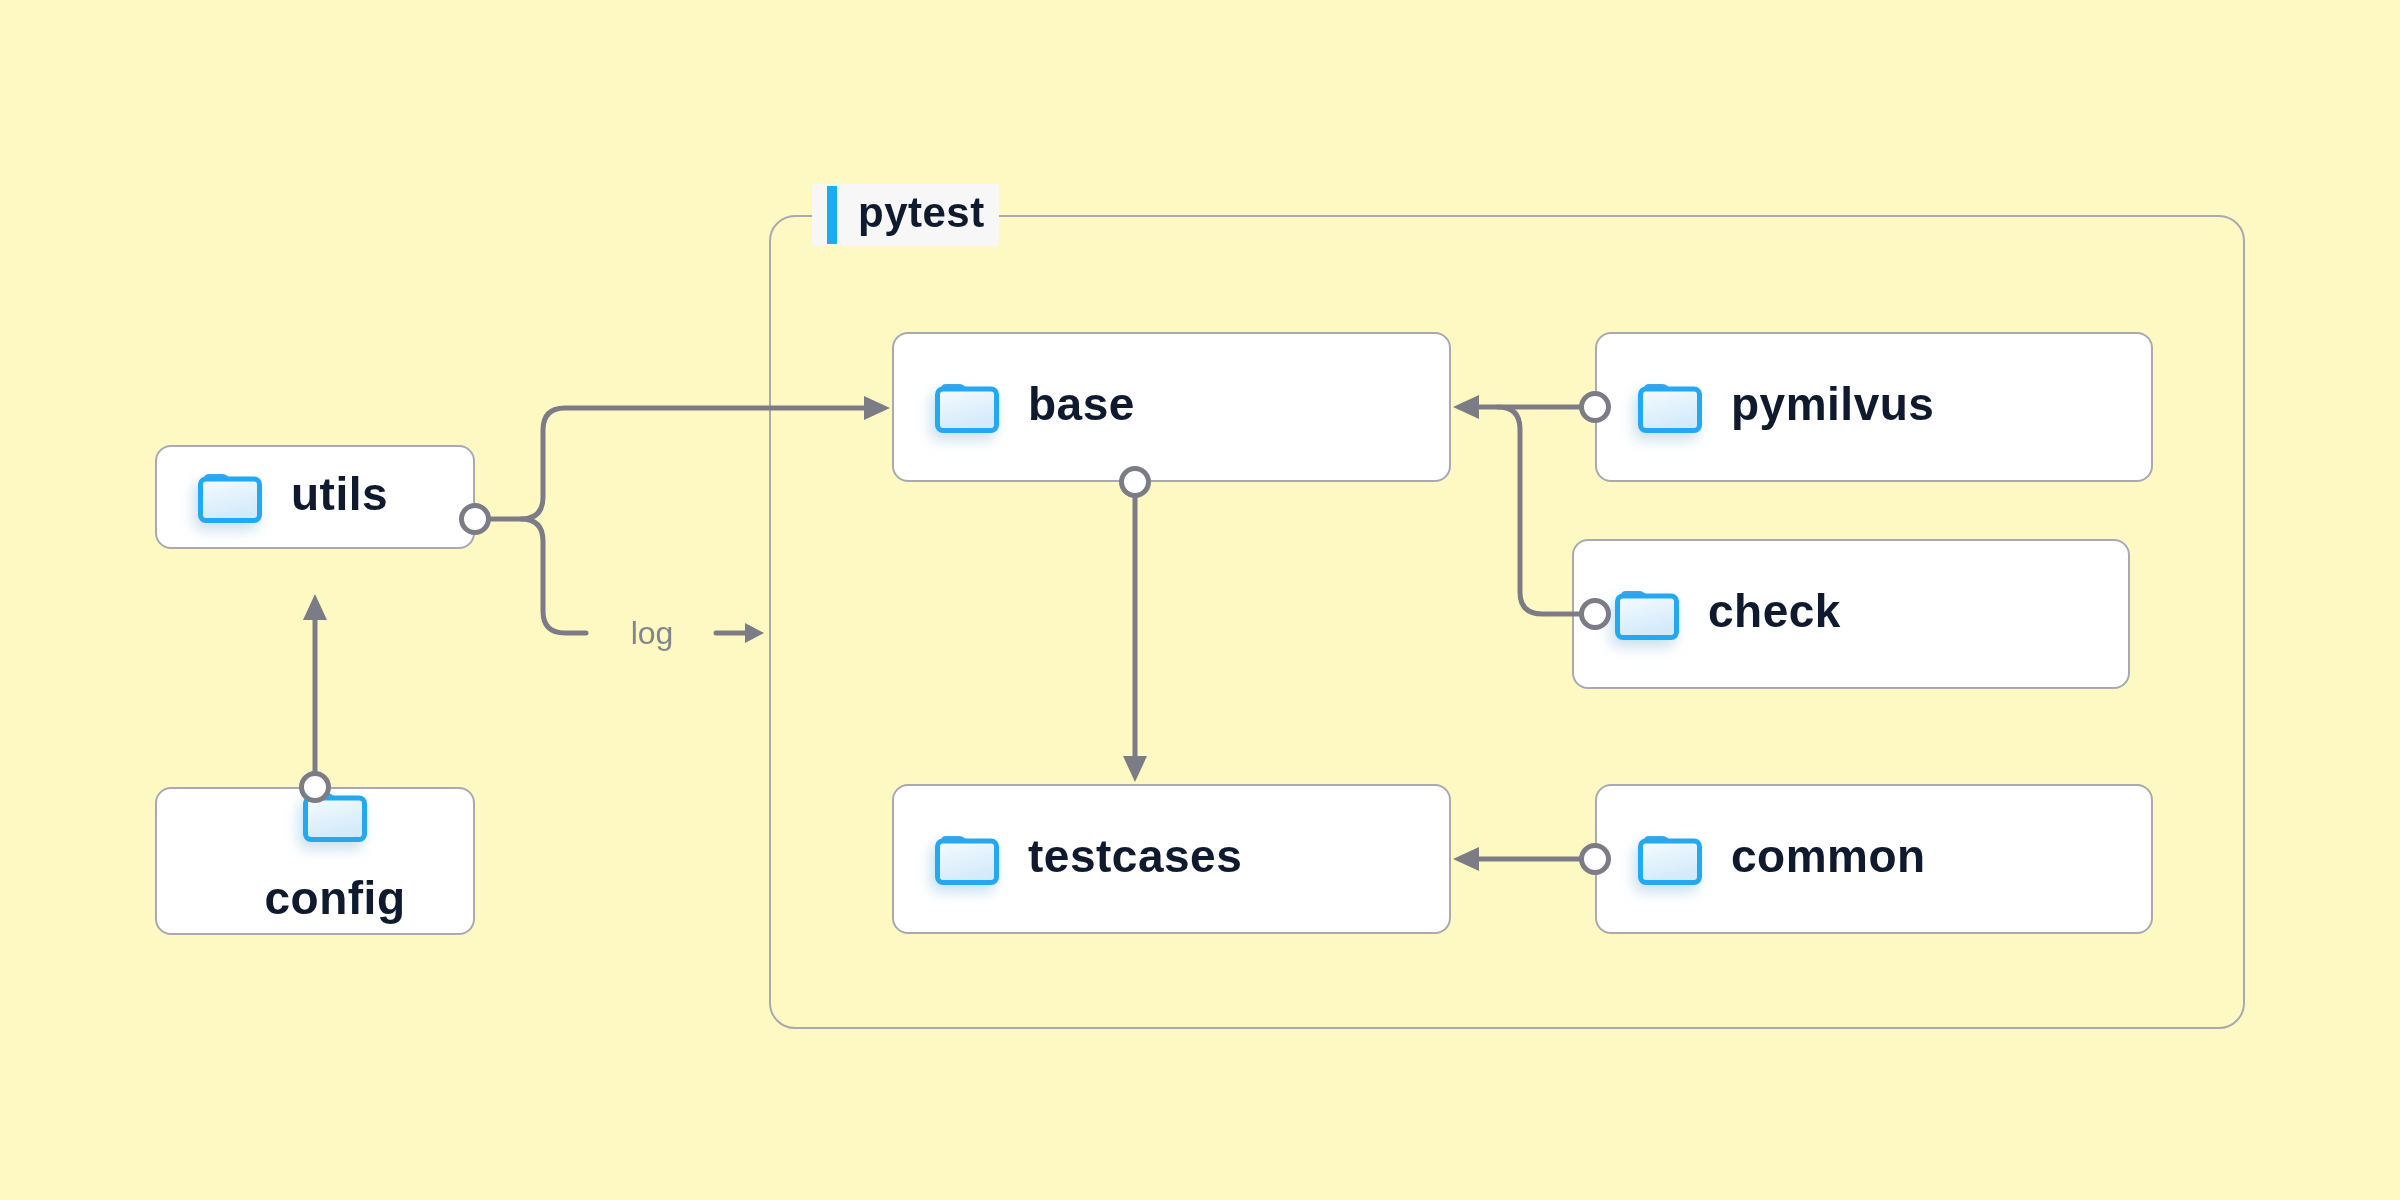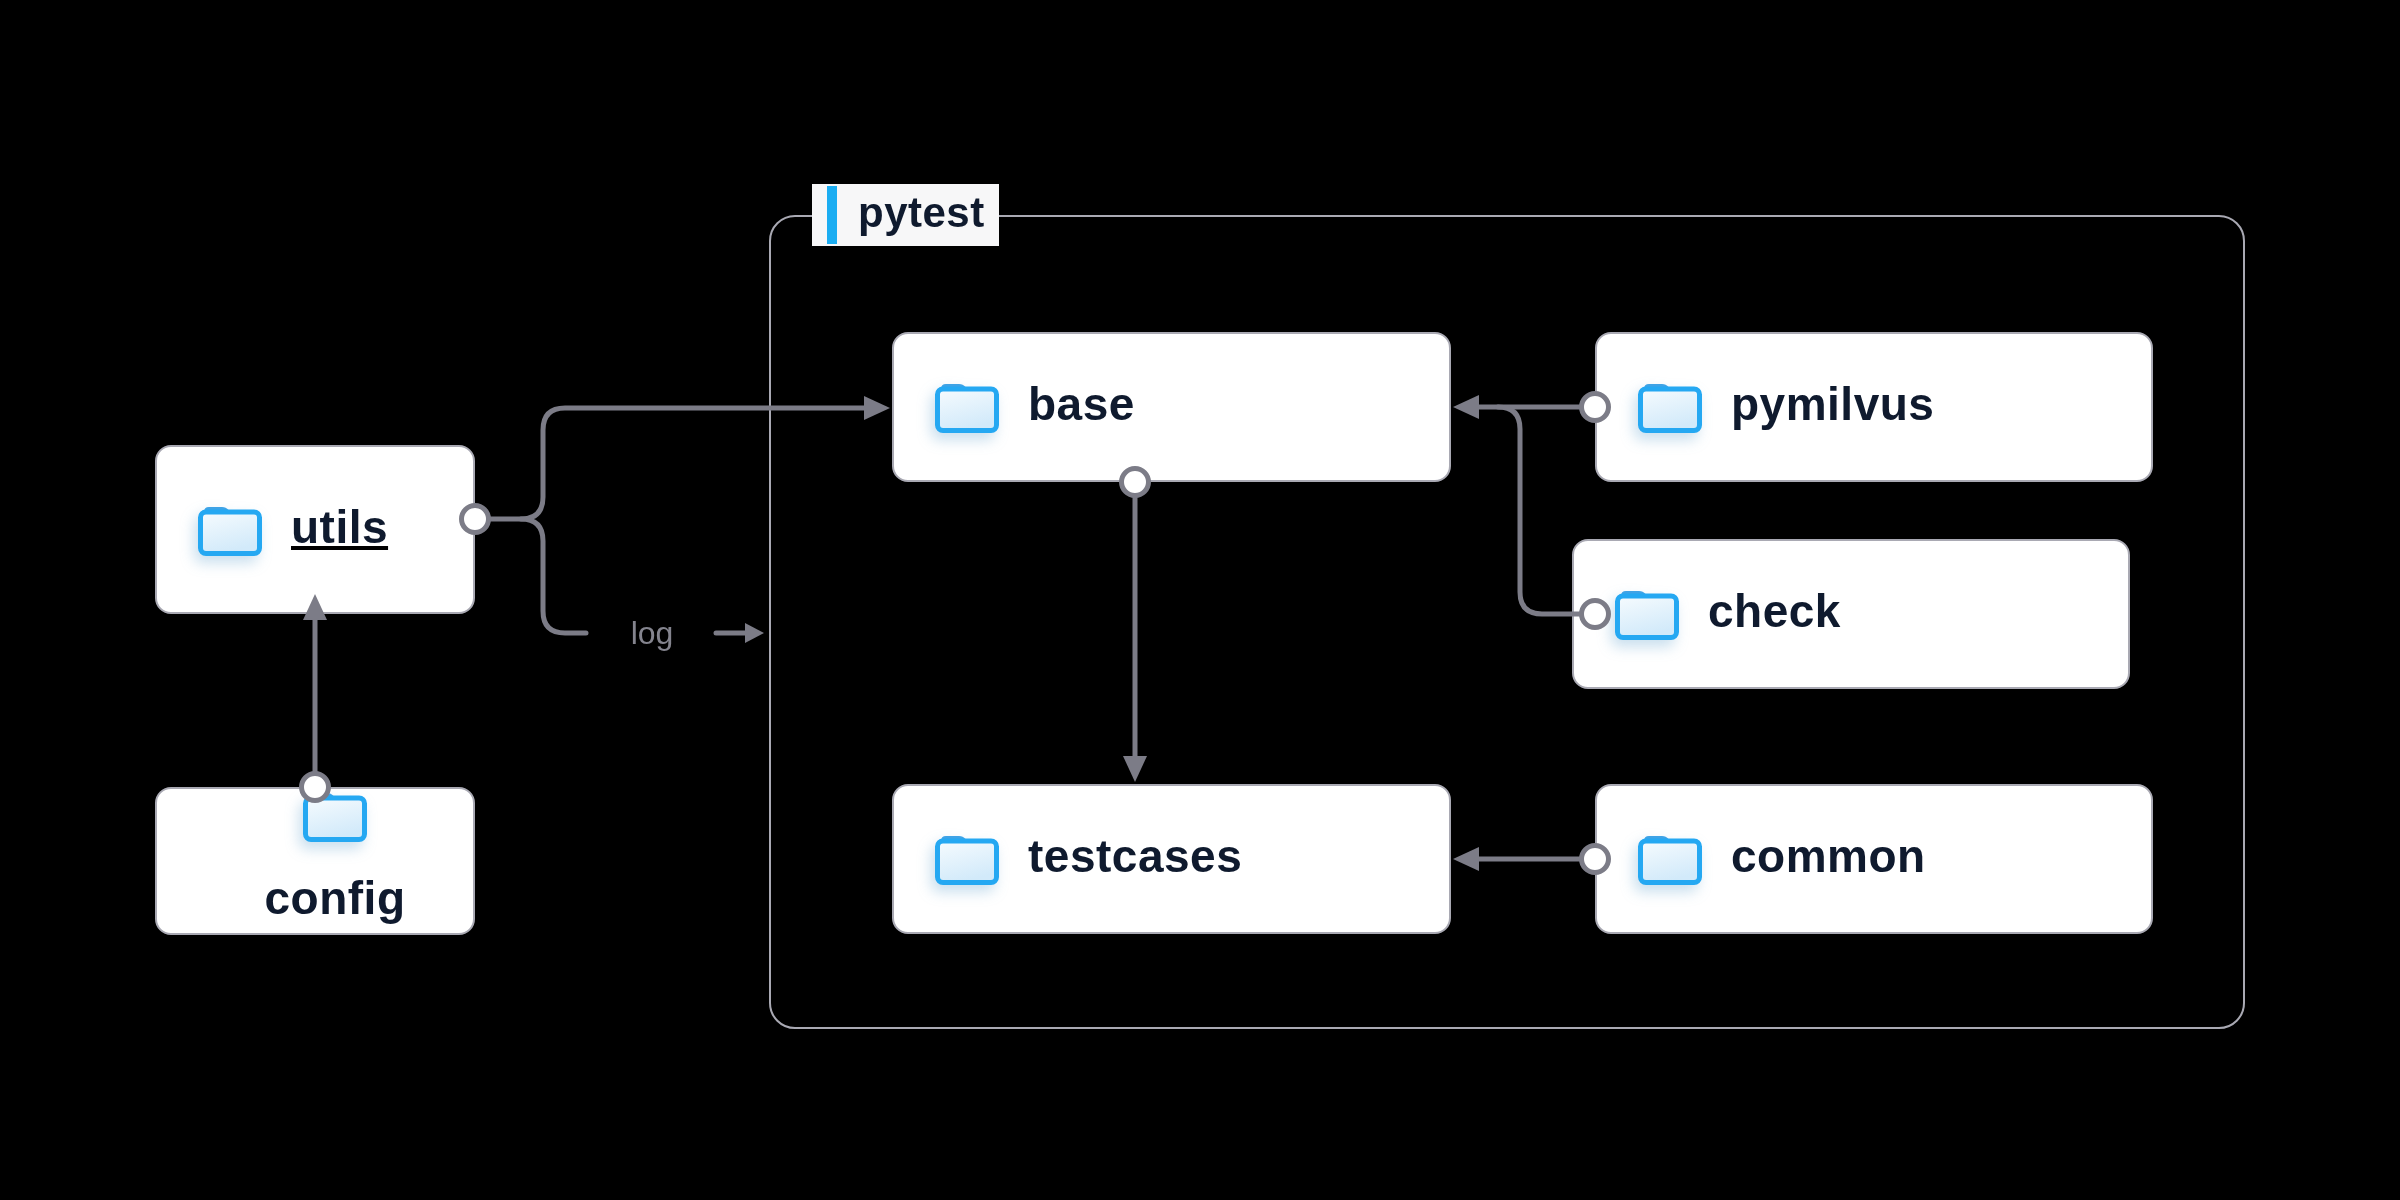--- a/index.html
+++ b/index.html
@@ -4,21 +4,21 @@
 <style>
   html, body {
     margin: 0;
     padding: 0;
     background: #f7f7f8;
   }
   .stage {
     position: relative;
     width: 2400px;
     height: 1200px;
-    background: #000000;
+    background: #fef9c3;
     font-family: "Liberation Sans", sans-serif;
     overflow: hidden;
   }
 
   
   .group-box {
     position: absolute;
     left: 769px;
     top: 215px;
     width: 1476px;
@@ -135,21 +135,21 @@
       </linearGradient>
     </defs>
   </svg>
 
   <div class="group-box"></div>
   <div class="group-label">
     <span class="accent-bar"></span>
     <span class="group-label-text">pytest</span>
   </div>
 
-  <div class="node" style="left:155px; top:445px; width:320px; height:169px;text-decoration:underline;">
+  <div class="node" style="left:155px; top:445px; width:320px; height:104px;">
     <svg class="folder-svg" viewBox="0 0 66 54">
       <path d="M7 14 V9 q0 -5 5 -5 h13 q4 0 6.5 3 l5 6 z" fill="#3fa3e6"></path>
       <rect x="3.5" y="9" width="59" height="41.5" rx="5.5" fill="url(#folderFill)" stroke="#25a8f2" stroke-width="5"></rect>
     </svg>
     <span class="node-label">utils</span>
   </div>
 
   <div class="node" style="left:155px; top:787px; width:320px; height:148px;flex-direction:column;">
     <svg class="folder-svg" viewBox="0 0 66 54">
       <path d="M7 14 V9 q0 -5 5 -5 h13 q4 0 6.5 3 l5 6 z" fill="#3fa3e6"></path>

